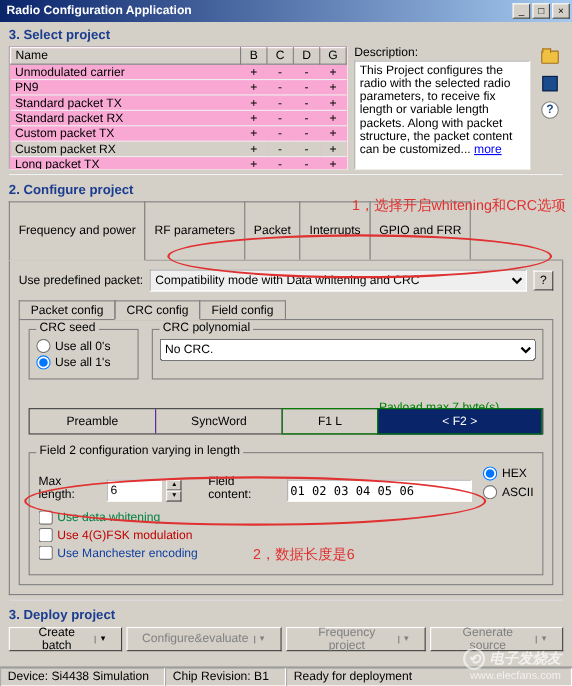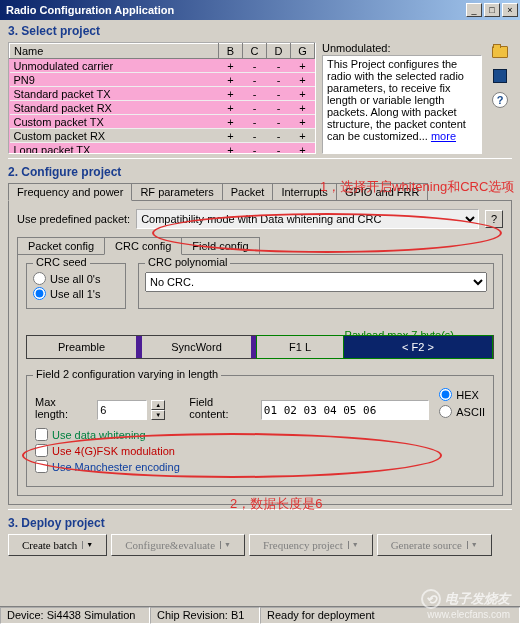--- a/index.html
+++ b/index.html
@@ -34,21 +34,21 @@
     .folder-ico { width: 16px; height: 12px; background: #f0c040; border: 1px solid #a07020; border-radius: 1px; position: relative; }
     .folder-ico::before { content: ''; position: absolute; top: -3px; left: 0; width: 6px; height: 3px; background: #f0c040; border: 1px solid #a07020; border-bottom: none; }
     .save-ico { width: 14px; height: 14px; background: #1a4b8c; border: 1px solid #0a2040; }
     .help-ico { width: 16px; height: 16px; border: 1px solid #808080; border-radius: 50%; background: #fff; color: #1a4b8c; font-weight: bold; text-align: center; line-height: 14px; font-size: 11px; }
     
     .divider { height: 1px; background: #808080; margin: 2px 8px; border-bottom: 1px solid #fff; }
     
     
     .section2 { padding: 2px 8px; }
     .tabs-row { display: flex; border-bottom: 1px solid #808080; }
-    .tab { border: 1px solid #808080; border-bottom: none; background: #d4d0c8; padding: 2px 8px; font-size: 11px; margin-right: -1px; cursor: pointer; }
+    .tab { border: 1px solid #808080; border-bottom: none; background: #d4d0c8; padding: 20px 8px; font-size: 11px; margin-right: -1px; cursor: pointer; }
     .tab.active { background: #d4d0c8; border-bottom: 1px solid #d4d0c8; margin-bottom: -1px; z-index: 1; }
     .tab-content { border: 1px solid #808080; border-top: none; background: #d4d0c8; padding: 8px; }
     
     .packet-top { display: flex; align-items: center; gap: 6px; margin-bottom: 8px; }
     .packet-top label { font-size: 11px; }
     .packet-top select { flex: 1; height: 20px; font-size: 11px; border: 1px inset #fff; }
     .q-btn { width: 18px; height: 18px; border: 1px solid; border-color: #fff #404040 #404040 #fff; background: #d4d0c8; text-align: center; line-height: 16px; cursor: pointer; }
     
     .subtabs { display: flex; margin-top: 2px; }
     .subtab { border: 1px solid #808080; border-bottom: none; padding: 2px 10px; font-size: 11px; margin-right: -1px; cursor: pointer; }
@@ -60,21 +60,21 @@
     .fieldset-legend { position: absolute; top: -8px; left: 6px; background: #d4d0c8; padding: 0 3px; font-size: 11px; }
     .crc-seed { width: 100px; }
     .crc-poly { flex: 1; }
     .radio-line { display: flex; align-items: center; gap: 4px; margin: 2px 0; font-size: 11px; }
     .radio-line input[type=radio] { margin: 0; }
     .crc-poly select { width: 100%; height: 20px; font-size: 11px; margin-top: 2px; }
     
     .payload-bar { margin-top: 20px; }
     .payload-label { text-align: right; color: #008000; font-size: 11px; margin-bottom: -6px; padding-right: 40px; }
     .payload-boxes { display: flex; border: 1px solid #404040; height: 24px; }
-    .pbox { border-right: 6px solid #4c1d95; display: flex; align-items: center; justify-content: center; font-size: 11px; }
+    .pbox { border-right: 1px solid #4c1d95; display: flex; align-items: center; justify-content: center; font-size: 11px; }
     .pbox.preamble { width: 115px; }
     .pbox.sync { width: 115px; }
     .pbox.f1l { width: 88px; border: 1px solid #008000; margin: -1px; }
     .pbox.f2 { flex: 1; background: #0a246a; color: white; border: 1px solid #008000; margin: -1px 0; }
     
     .field2-box { border: 1px solid #808080; padding: 10px 8px; margin-top: 16px; position: relative; }
     .field2-row { display: flex; align-items: flex-end; gap: 6px; }
     .field2-row label { font-size: 11px; }
     .maxlen-input { width: 50px; height: 20px; font-size: 11px; border: 1px inset #fff; padding: 0 2px; }
     .content-input { width: 170px; height: 20px; font-size: 11px; font-family: monospace; border: 1px inset #fff; padding: 0 2px; }
@@ -84,21 +84,21 @@
     
     .checks { margin-top: 8px; }
     .check-line { display: flex; align-items: center; gap: 4px; margin: 3px 0; font-size: 11px; }
     .check-line input { margin: 0; }
     .check-line.green label { color: #008040; }
     .check-line.red label { color: #c00000; }
     .check-line.blue label { color: #1040a0; }
     
     
     .deploy-row { display: flex; gap: 4px; align-items: center; padding: 2px 8px; }
-    .deploy-btn { height: 22px; padding: 0 13px; border: 1px solid; border-color: #fff #404040 #404040 #fff; background: #d4d0c8; font-size: 11px; cursor: pointer; color: #808080; display: flex; align-items: center; gap: 2px; font-family: Liberation Serif, serif; }
+    .deploy-btn { height: 22px; padding: 0 13px; border: 1px solid; border-color: #fff #404040 #404040 #fff; background: #d4d0c8; font-size: 11px; cursor: pointer; color: #808080; display: flex; align-items: center; gap: 2px; }
     .deploy-btn.enabled { color: black; }
     .dd-arrow { font-size: 7px; margin-left: 3px; border-left: 1px solid #808080; padding-left: 3px; }
     
     
     .statusbar { display: flex; border-top: 1px solid #808080; height: 18px; position: absolute; bottom: 0; left: 0; right: 0; }
     .status-cell { border: 1px inset #fff; padding: 1px 6px; font-size: 11px; }
     .status-cell.c1 { width: 150px; }
     .status-cell.c2 { width: 110px; }
     .status-cell.c3 { flex: 1; }
     
@@ -183,21 +183,21 @@
             <td>Long packet TX</td>
             <td class="ctr">+</td>
             <td class="ctr">-</td>
             <td class="ctr">-</td>
             <td class="ctr">+</td>
           </tr>
         </tbody>
     </table>
   </div>
   <div class="desc-panel">
-    <div class="desc-label">Unmodulated:</div>
+    <div class="desc-label">Description:</div>
     <div class="desc-box">
       <span>This Project configures the radio with the selected radio parameters, to receive fix length or variable length packets. Along with packet structure, the packet content can be customized... </span>
       <a>more</a>
     </div>
   </div>
   <div class="icon-col">
     <div class="icon-btn">
         <div class="folder-ico"></div>
       </div>
     <div class="icon-btn">

